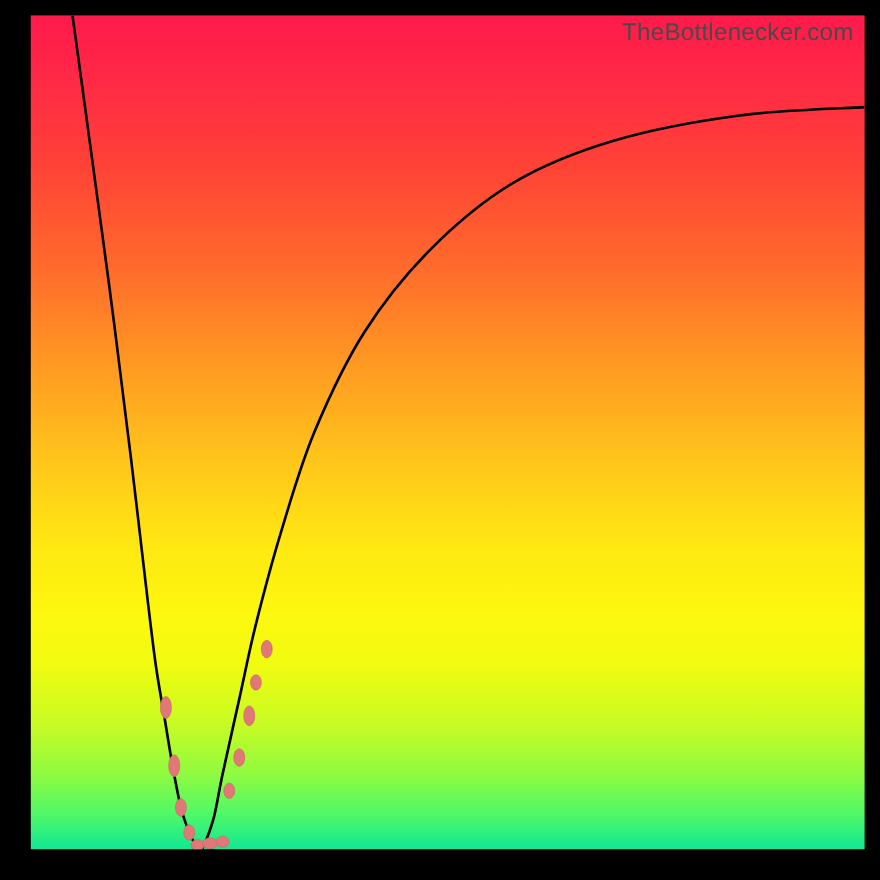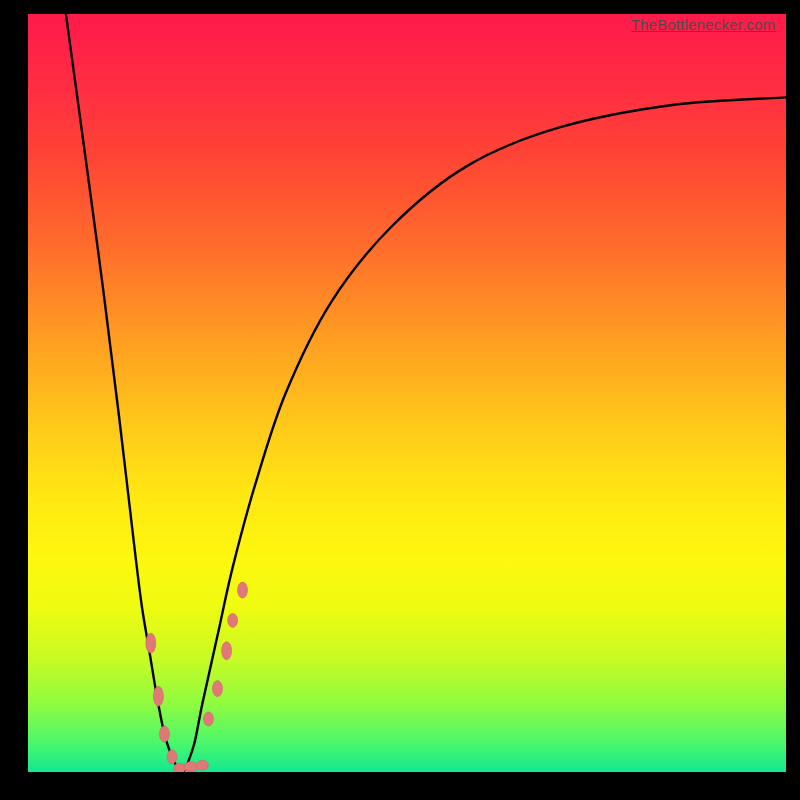--- a/index.html
+++ b/index.html
@@ -37,24 +37,23 @@
       #8ffb40 91%,
       #4cf86a 96%,
       #12e793 100%
     );
   }
   .watermark {
     position: absolute;
     top: 2px;
     right: 10px;
     color: #4a4a4a;
-    font-size: 15px;
+    font-size: 22px;
     letter-spacing: 0.2px;
     user-select: none;
-    text-decoration: underline;
   }
   svg.curves {
     position: absolute;
     left: 0;
     top: 0;
     width: 758px;
     height: 758px;
   }
   .curve {
     fill: none;

